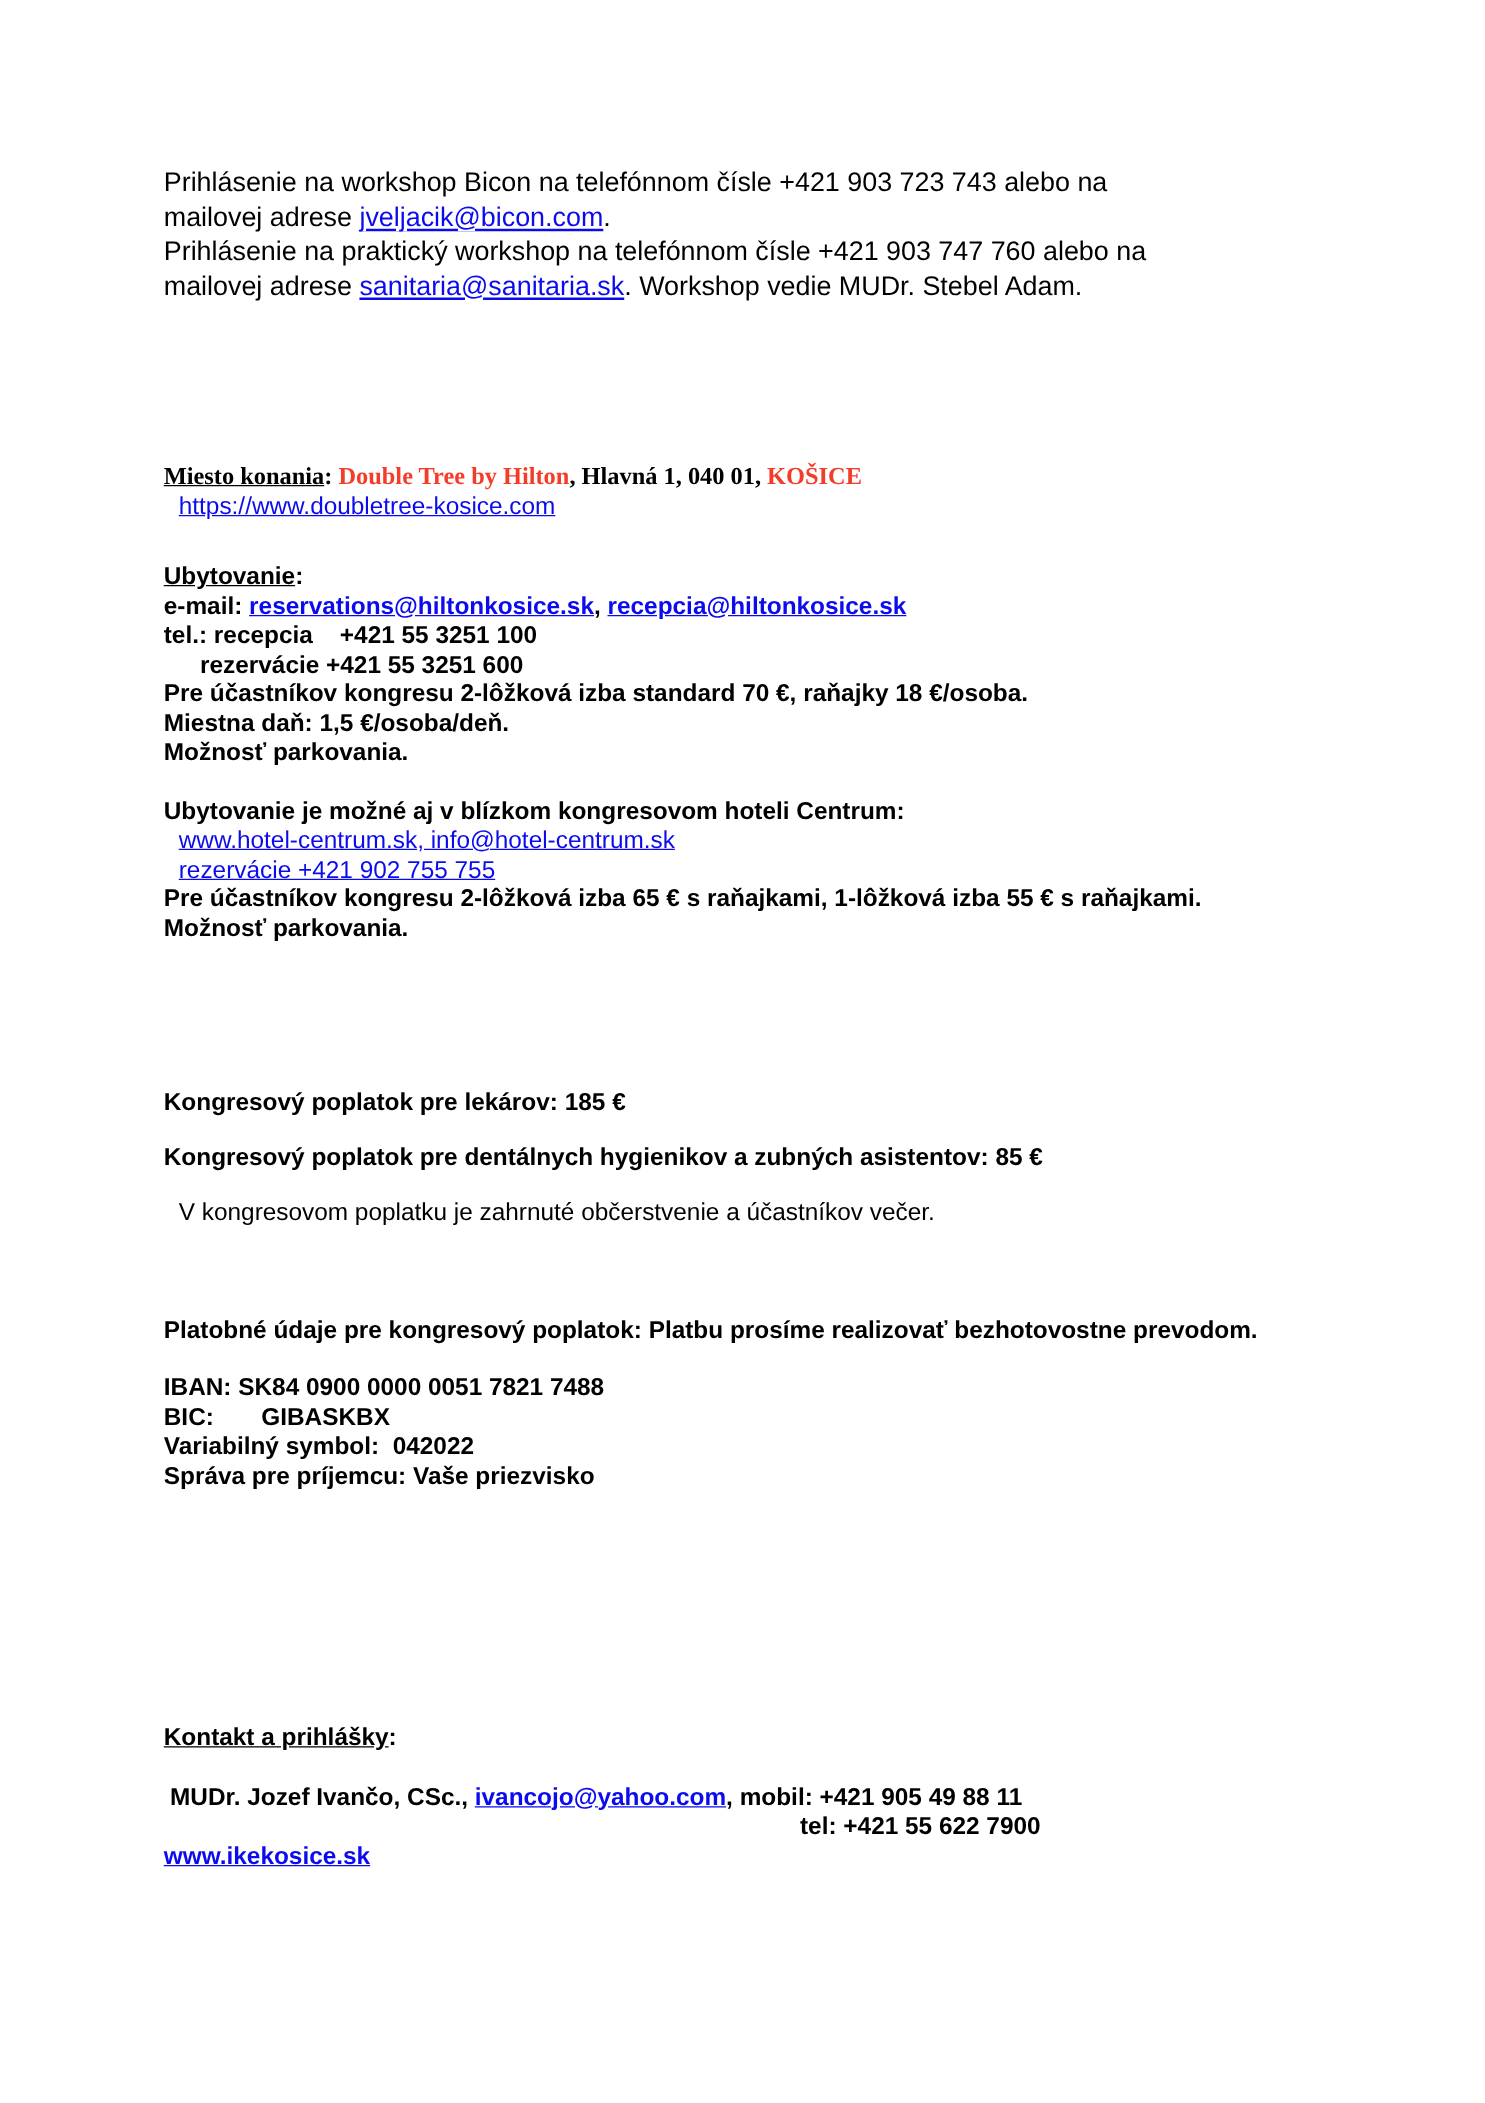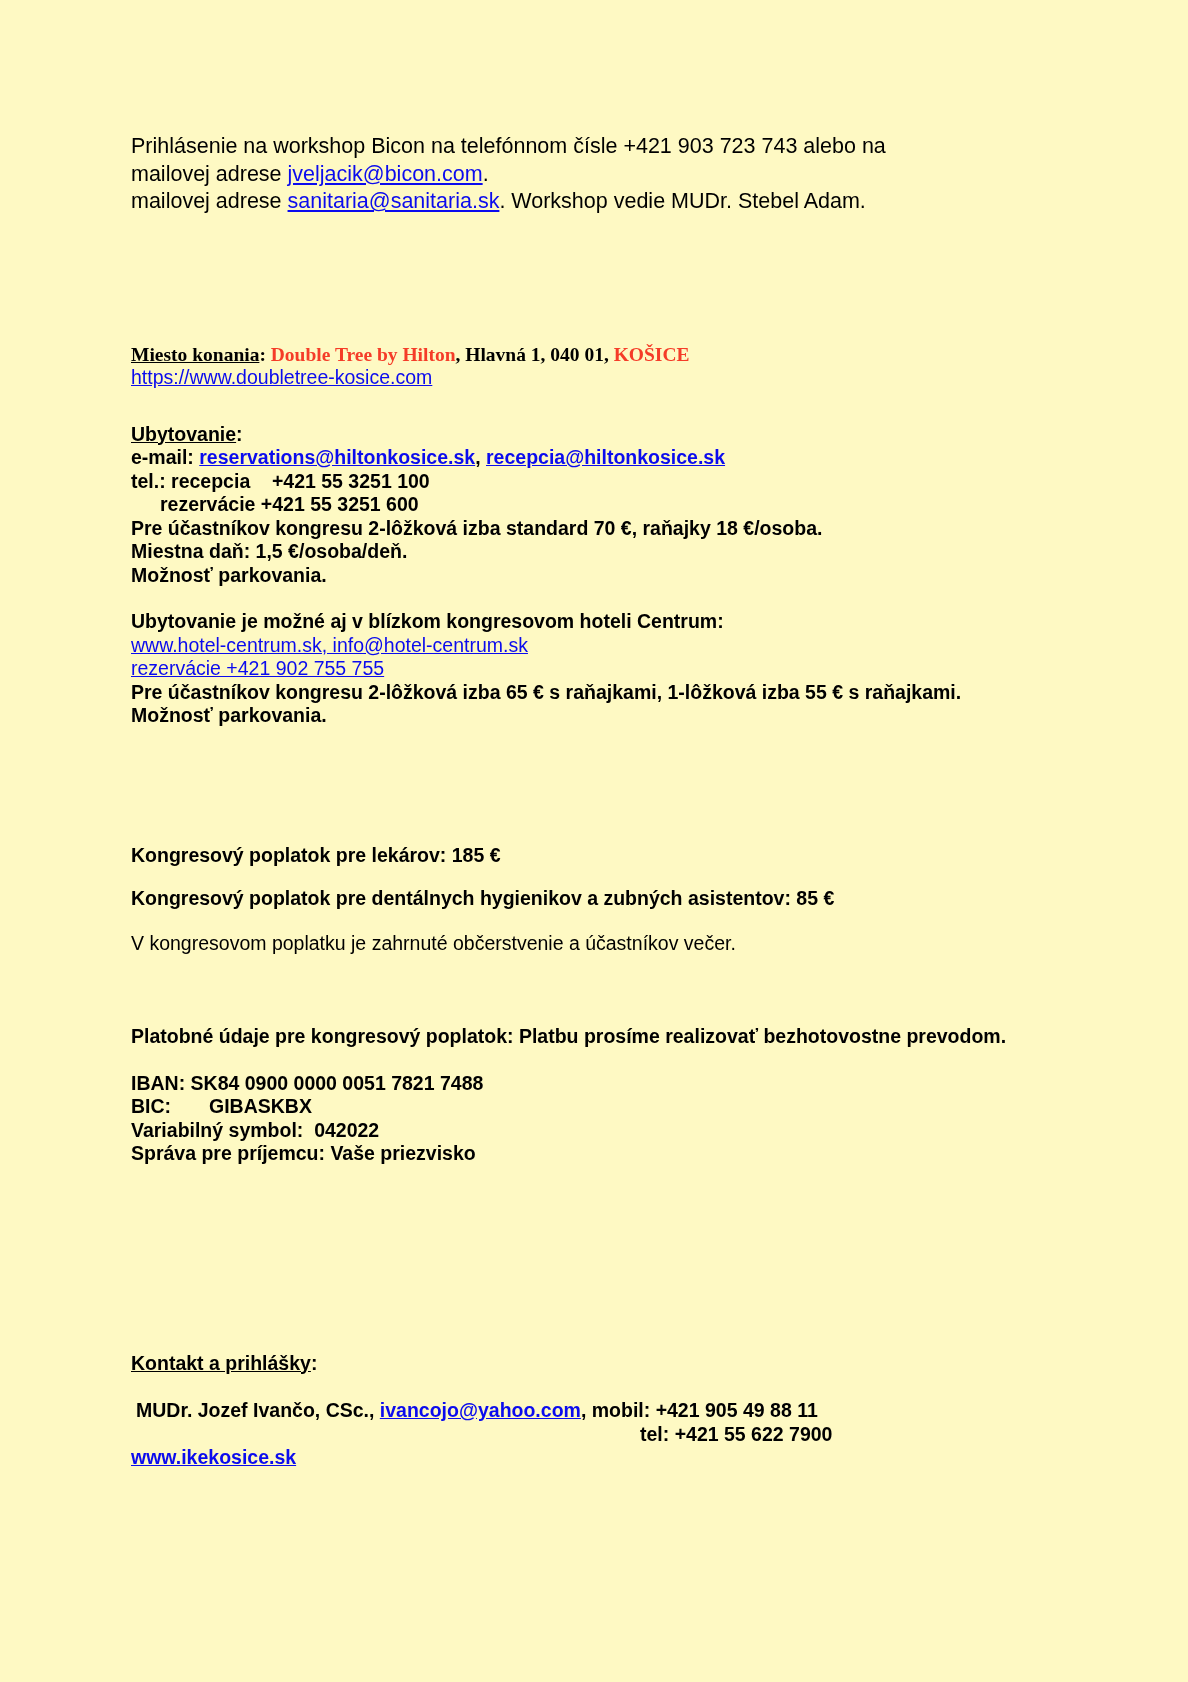--- a/index.html
+++ b/index.html
@@ -1,21 +1,21 @@
 <!DOCTYPE html>
 <html><head>
 <meta charset="utf-8">
 <style>
   * { margin: 0; padding: 0; box-sizing: border-box; }
   html, body { background: #e9e9e9; }
   .page {
     position: relative;
     width: 1188px;
     height: 1682px;
-    background: #fef9c3;
+    background: #ffffff;
     margin: 0 auto;
     font-family: "Liberation Sans", sans-serif;
     color: #000000;
     overflow: hidden;
   }
   .content {
     position: absolute;
     left: 131px;
     top: 133px;
     width: 980px;
@@ -23,21 +23,21 @@
   
   .intro { font-size: 21.5px; line-height: 27.5px; font-weight: 400; }
   .intro .line { white-space: pre-wrap; }
   
   .bline {
     font-size: 19.5px;
     line-height: 23.5px;
     font-weight: 700;
     white-space: pre-wrap;
   }
-  .bline.regular { font-weight: 400; }
+  .bline.regular { font-weight: 400; margin-left: 12px; }
   .u { text-decoration: underline; }
   .red { color: #f53c28; }
   a.link, span.link {
     color: #0b0bee;
     text-decoration: underline;
     cursor: pointer;
   }
   .link.regular-link { font-weight: 400; }
   
   .sec-venue        { margin-top: 127px; font-family: Liberation Serif, serif; }
@@ -56,20 +56,21 @@
 </style>
 </head>
 <body>
 
 <div class="page">
   <div class="content">
 
     <div class="intro">
       <div class="line"><span>Prihlásenie na workshop Bicon na telefónnom čísle +421 903 723 743 alebo na</span></div>
       <div class="line"><span>mailovej adrese </span><a class="link regular-link">jveljacik@bicon.com</a><span>.</span></div>
+      <div class="line"><span>Prihlásenie na praktický workshop na telefónnom čísle +421 903 747 760 alebo na</span></div>
       <div class="line"><span>mailovej adrese </span><a class="link regular-link">sanitaria@sanitaria.sk</a><span>. Workshop vedie MUDr. Stebel Adam.</span></div>
     </div>
 
     <div class="bline sec-venue"><span class="u">Miesto konania</span><span>: </span><span class="red">Double Tree by Hilton</span><span>, Hlavná 1, 040 01, </span><span class="red">KOŠICE</span></div>
     <div class="bline regular"><a class="link regular-link">https://www.doubletree-kosice.com</a></div>
 
     <div class="bline sec-acc-heading"><span class="u">Ubytovanie</span><span>:</span></div>
     <div class="bline"><span>e-mail: </span><a class="link">reservations@hiltonkosice.sk</a><span>, </span><a class="link">recepcia@hiltonkosice.sk</a></div>
     <div class="bline">tel.: recepcia    +421 55 3251 100</div>
     <div class="bline indent-reserv">rezervácie +421 55 3251 600</div>

